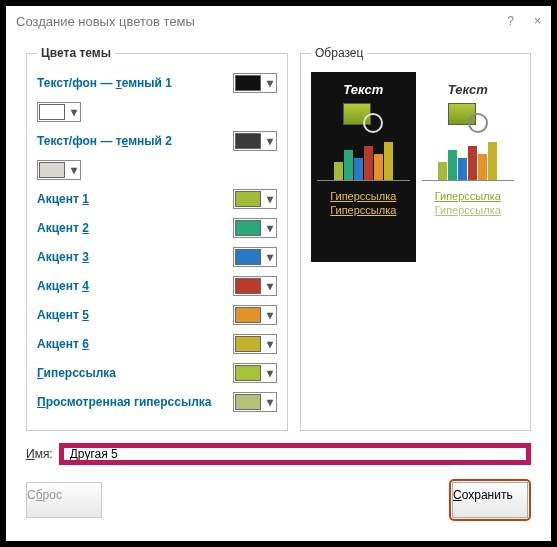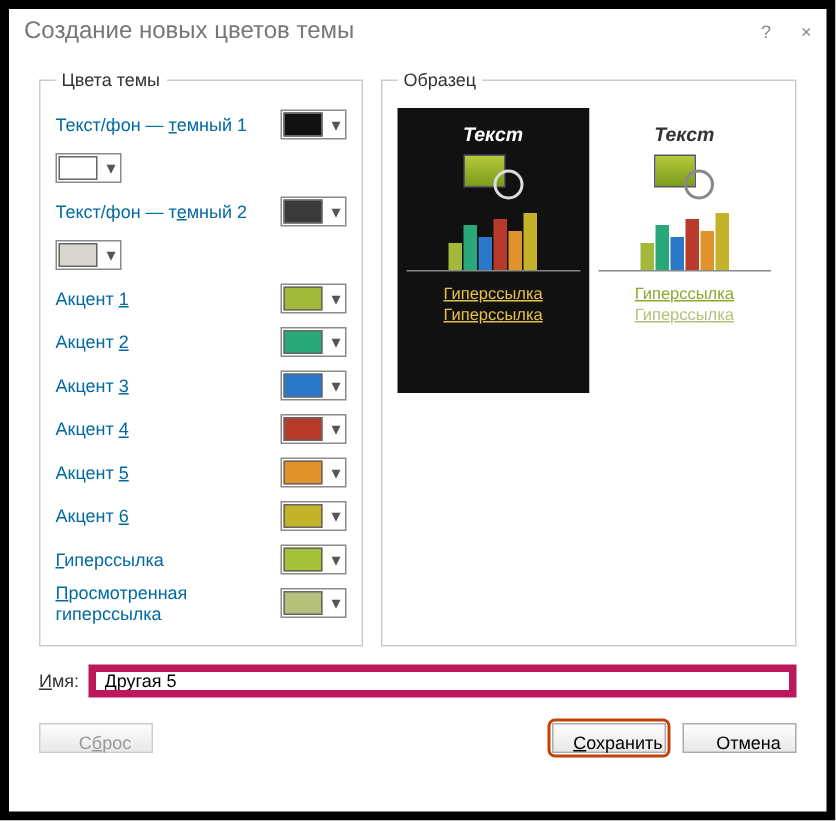--- a/index.html
+++ b/index.html
@@ -1,25 +1,25 @@
 <!DOCTYPE html>
 <html><head>
 <meta charset="utf-8">
 <style>
 * { box-sizing: border-box; margin: 0; padding: 0; font-family: "Segoe UI", Tahoma, sans-serif; font-size: 12px; }
 body { background: #fff; width: 557px; height: 547px; position: relative; }
 .outer { border: 6px solid #000; width: 557px; height: 547px; background: #fff; position: relative; }
 .titlebar { height: 30px; display: flex; align-items: center; padding: 0 10px; color: #777; justify-content: space-between; }
-.titlebar .title { font-size: 16px; text-align: center; }
+.titlebar .title { font-size: 13px; text-align: center; }
 .titlebar .controls { display: flex; gap: 20px; color: #888; }
 .content { padding: 10px 20px 10px 20px; }
 fieldset { border: 1px solid #ccc; margin: 0; padding: 12px 10px 10px 10px; position: relative; }
 legend { color: #333; padding: 0 4px; background: #fff; }
 .cols { display: flex; gap: 12px; }
-.left-col { width: 216px; }
+.left-col { width: 262px; font-weight: bold; }
 .right-col { flex: 1; }
 .color-row { display: flex; align-items: center; margin-bottom: 7px; height: 22px; }
 .color-label { flex: 1; color: #0369a1; }
 .color-label u { text-decoration: underline; }
 .swatch-btn { width: 44px; height: 20px; border: 1px solid #8a8a8a; display: flex; align-items: center; padding: 1px; background: #fff; cursor: pointer; }
 .swatch-btn .sw { width: 26px; height: 16px; border: 1px solid #666; }
 .swatch-btn .arr { width: 10px; text-align: center; color: #555; margin-left: auto; }
 .sample-box { height: 190px; display: flex; gap: 0px; }
 .sample { flex: 1; padding: 10px 6px; text-align: center; }
 .sample-dark { background: #111; color: #fff; }
@@ -28,21 +28,21 @@
 .shape { display: flex; justify-content: center; margin-bottom: 8px; }
 .shape .box { width: 28px; height: 22px; background: linear-gradient(#b5c93a,#7a9b1c); border: 1px solid #556; }
 .shape .circ { width: 20px; height: 20px; border-radius: 50%; border: 2px solid #ccc; margin-left: -8px; margin-top: 10px; background: transparent; }
 .bars { display: flex; align-items: flex-end; justify-content: center; gap: 1px; height: 40px; margin-bottom: 8px; border-bottom: 1px solid #888; }
 .bars div { width: 9px; }
 .hyper { font-size: 11px; text-decoration: underline; line-height: 1.3; display: block; }
 .name-row { display: flex; align-items: center; margin-top: 12px; gap: 6px; }
 .name-row label { color: #333; }
 .name-row input { flex: 1; height: 22px; border: 5px solid #be185d; padding: 0 6px; font-size: 12px; }
 .btn-row { display: flex; align-items: center; margin-top: 14px; gap: 8px; }
-.btn { height: 20px; min-width: 76px; border: 1px solid #aaa; background: linear-gradient(#fdfdfd,#e8e8e8); text-align: center; line-height: 24px; cursor: pointer; padding-left: 12px; }
+.btn { height: 36px; min-width: 76px; border: 1px solid #aaa; background: linear-gradient(#fdfdfd,#e8e8e8); text-align: left; line-height: 24px; cursor: pointer; }
 .btn.disabled { color: #999; border-color: #ccc; cursor: default; }
 .btn-row .spacer { flex: 1; }
 .highlight { border: 2px solid #c2410c; border-radius: 5px; padding: 1px; }
 </style>
 </head>
 <body>
 
 <div class="outer">
   <div class="titlebar">
     <span class="title">Создание новых цветов темы</span>
@@ -187,16 +187,15 @@
       <label><u>И</u>мя:</label>
       <input type="text" value="Другая 5" style="">
     </div>
 
     <div class="btn-row">
       <div class="btn disabled"><span>С<u>б</u>рос</span></div>
       <div class="spacer"></div>
       <span class="highlight">
         <div class="btn"><span><u>С</u>охранить</span></div>
       </span>
-      <div class="btn"><span>Отмена</span></div>
     </div>
   </div>
 </div>
 
 </body></html>

